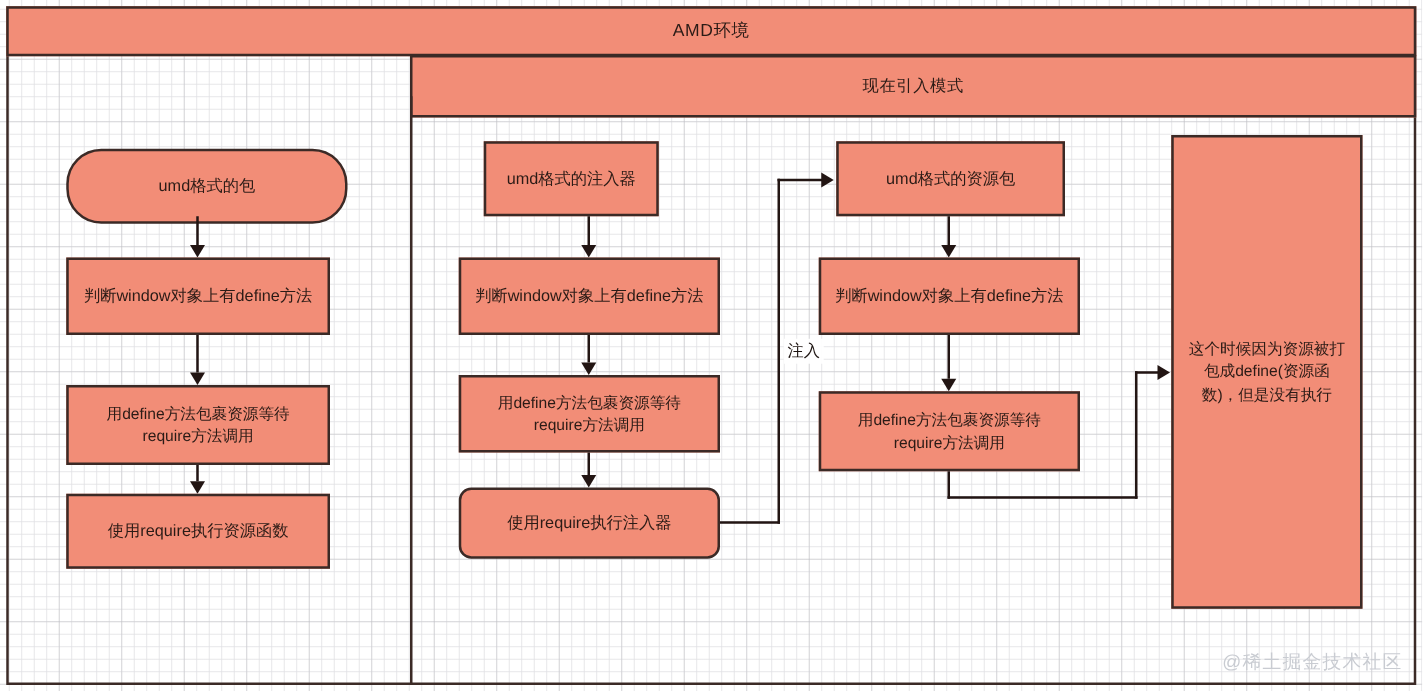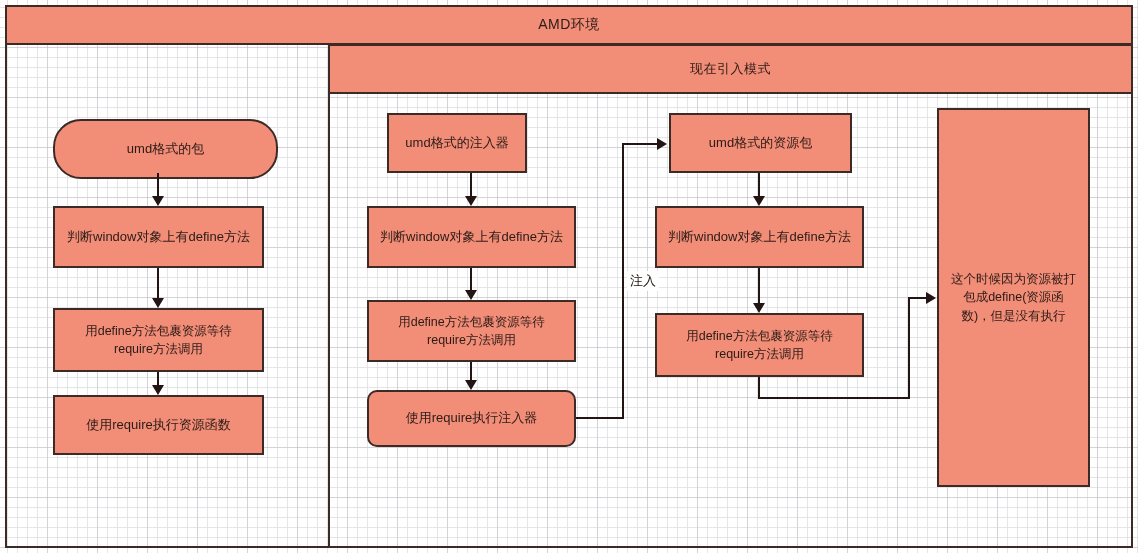--- a/index.html
+++ b/index.html
@@ -201,14 +201,15 @@
   <div class="vline" style="left:758px;top:377px;height:22px;"></div>
   <div class="hline" style="left:758px;top:397px;width:152px;"></div>
   <div class="vline" style="left:908px;top:297px;height:102px;"></div>
   <div class="hline" style="left:908px;top:297px;width:20px;"></div>
   <div class="arrow-right" style="left:926px;top:292px;"></div>
 
   <div class="node" id="n-note">这个时候因为资源被打
 包成define(资源函
 数)，但是没有执行</div>
 
+  <div id="watermark">@稀土掘金技术社区</div>
 
 </div>
 
 </body></html>

